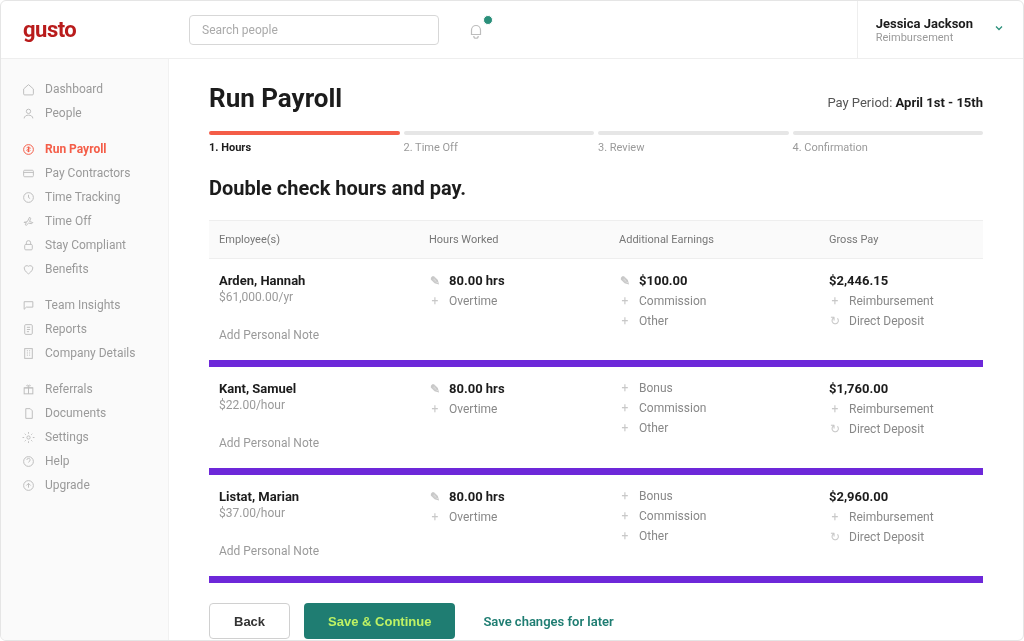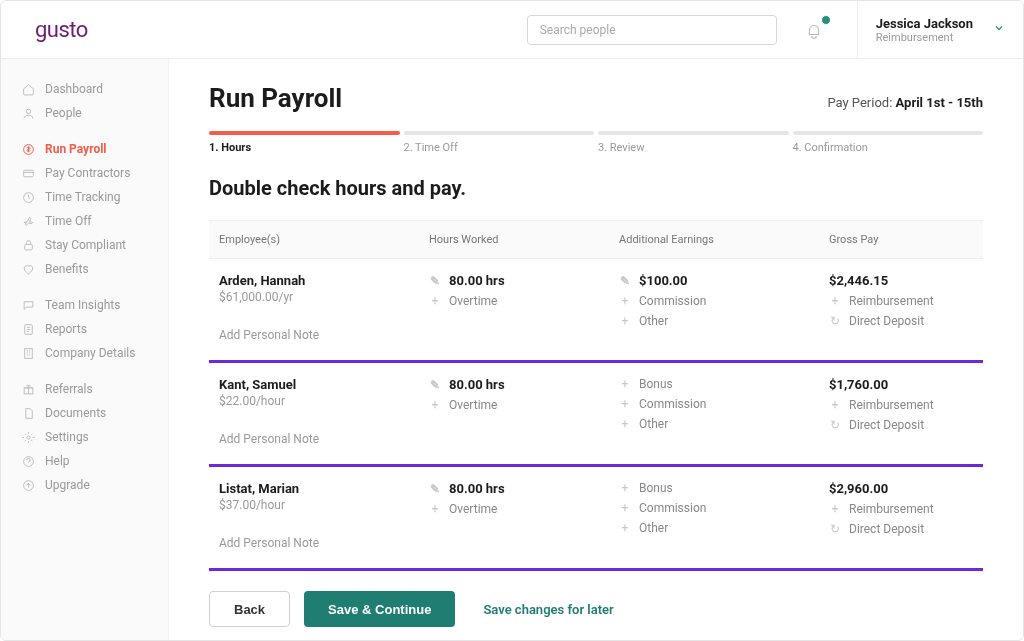--- a/index.html
+++ b/index.html
@@ -20,32 +20,30 @@
     display: flex;
     align-items: stretch;
   }
   .logo-box {
     width: 168px;
     display: flex;
     align-items: center;
     padding-left: 22px;
   }
   .logo {
-    font-weight: 400;
-    color: #701a75;
+    font-weight: 700;
+    color: #b91c1c;
     font-size: 22px;
     letter-spacing: -0.5px;
-    margin-left: 12px;
   }
   .topbar-center {
     flex: 1;
     display: flex;
     align-items: center;
     padding: 16px 20px;
-    justify-content: flex-end;
   }
   .search {
     width: 250px;
     height: 30px;
     border: 1px solid #d7d7d7;
     border-radius: 4px;
     padding: 0 12px;
     font-size: 12px;
     color: #aaa;
     display: flex;
@@ -130,21 +128,21 @@
     color: #777;
   }
   .col-emp { width: 210px; }
   .col-hrs { width: 190px; }
   .col-earn { width: 210px; }
   .col-gross { flex: 1; }
 
   .emp-row {
     display: flex;
     padding: 14px 10px 18px 10px;
-    border-bottom: 3px solid #6d28d9;
+    border-bottom: 7px solid #6d28d9;
   }
   .emp-name { font-size: 13px; font-weight: 700; }
   .emp-rate { font-size: 12px; color: #9a9a9a; margin-top: 2px; }
   .emp-note { font-size: 12px; color: #9a9a9a; margin-top: 24px; cursor: pointer; }
 
   .val-line { display: flex; align-items: center; gap: 8px; font-size: 12px; margin-bottom: 6px; }
   .val-line.strong { font-weight: 700; font-size: 13px; }
   .symbol { width: 12px; color: #c8c8c8; font-size: 12px; display: inline-flex; justify-content: center; }
   .muted { color: #888; }
 
@@ -166,21 +164,21 @@
     align-items: center;
     justify-content: center;
   }
   .btn-outline {
     background: #fff;
     border: 1px solid #d0d0d0;
     color: #333;
   }
   .btn-primary {
     background: #1f7d72;
-    color: #ffffff;
+    color: #bef264;
   }
   .link-action {
     color: #1f7d72;
     font-weight: 600;
     font-size: 13px;
     cursor: pointer;
     margin-left: 14px;
   }
 </style>
 </head>

